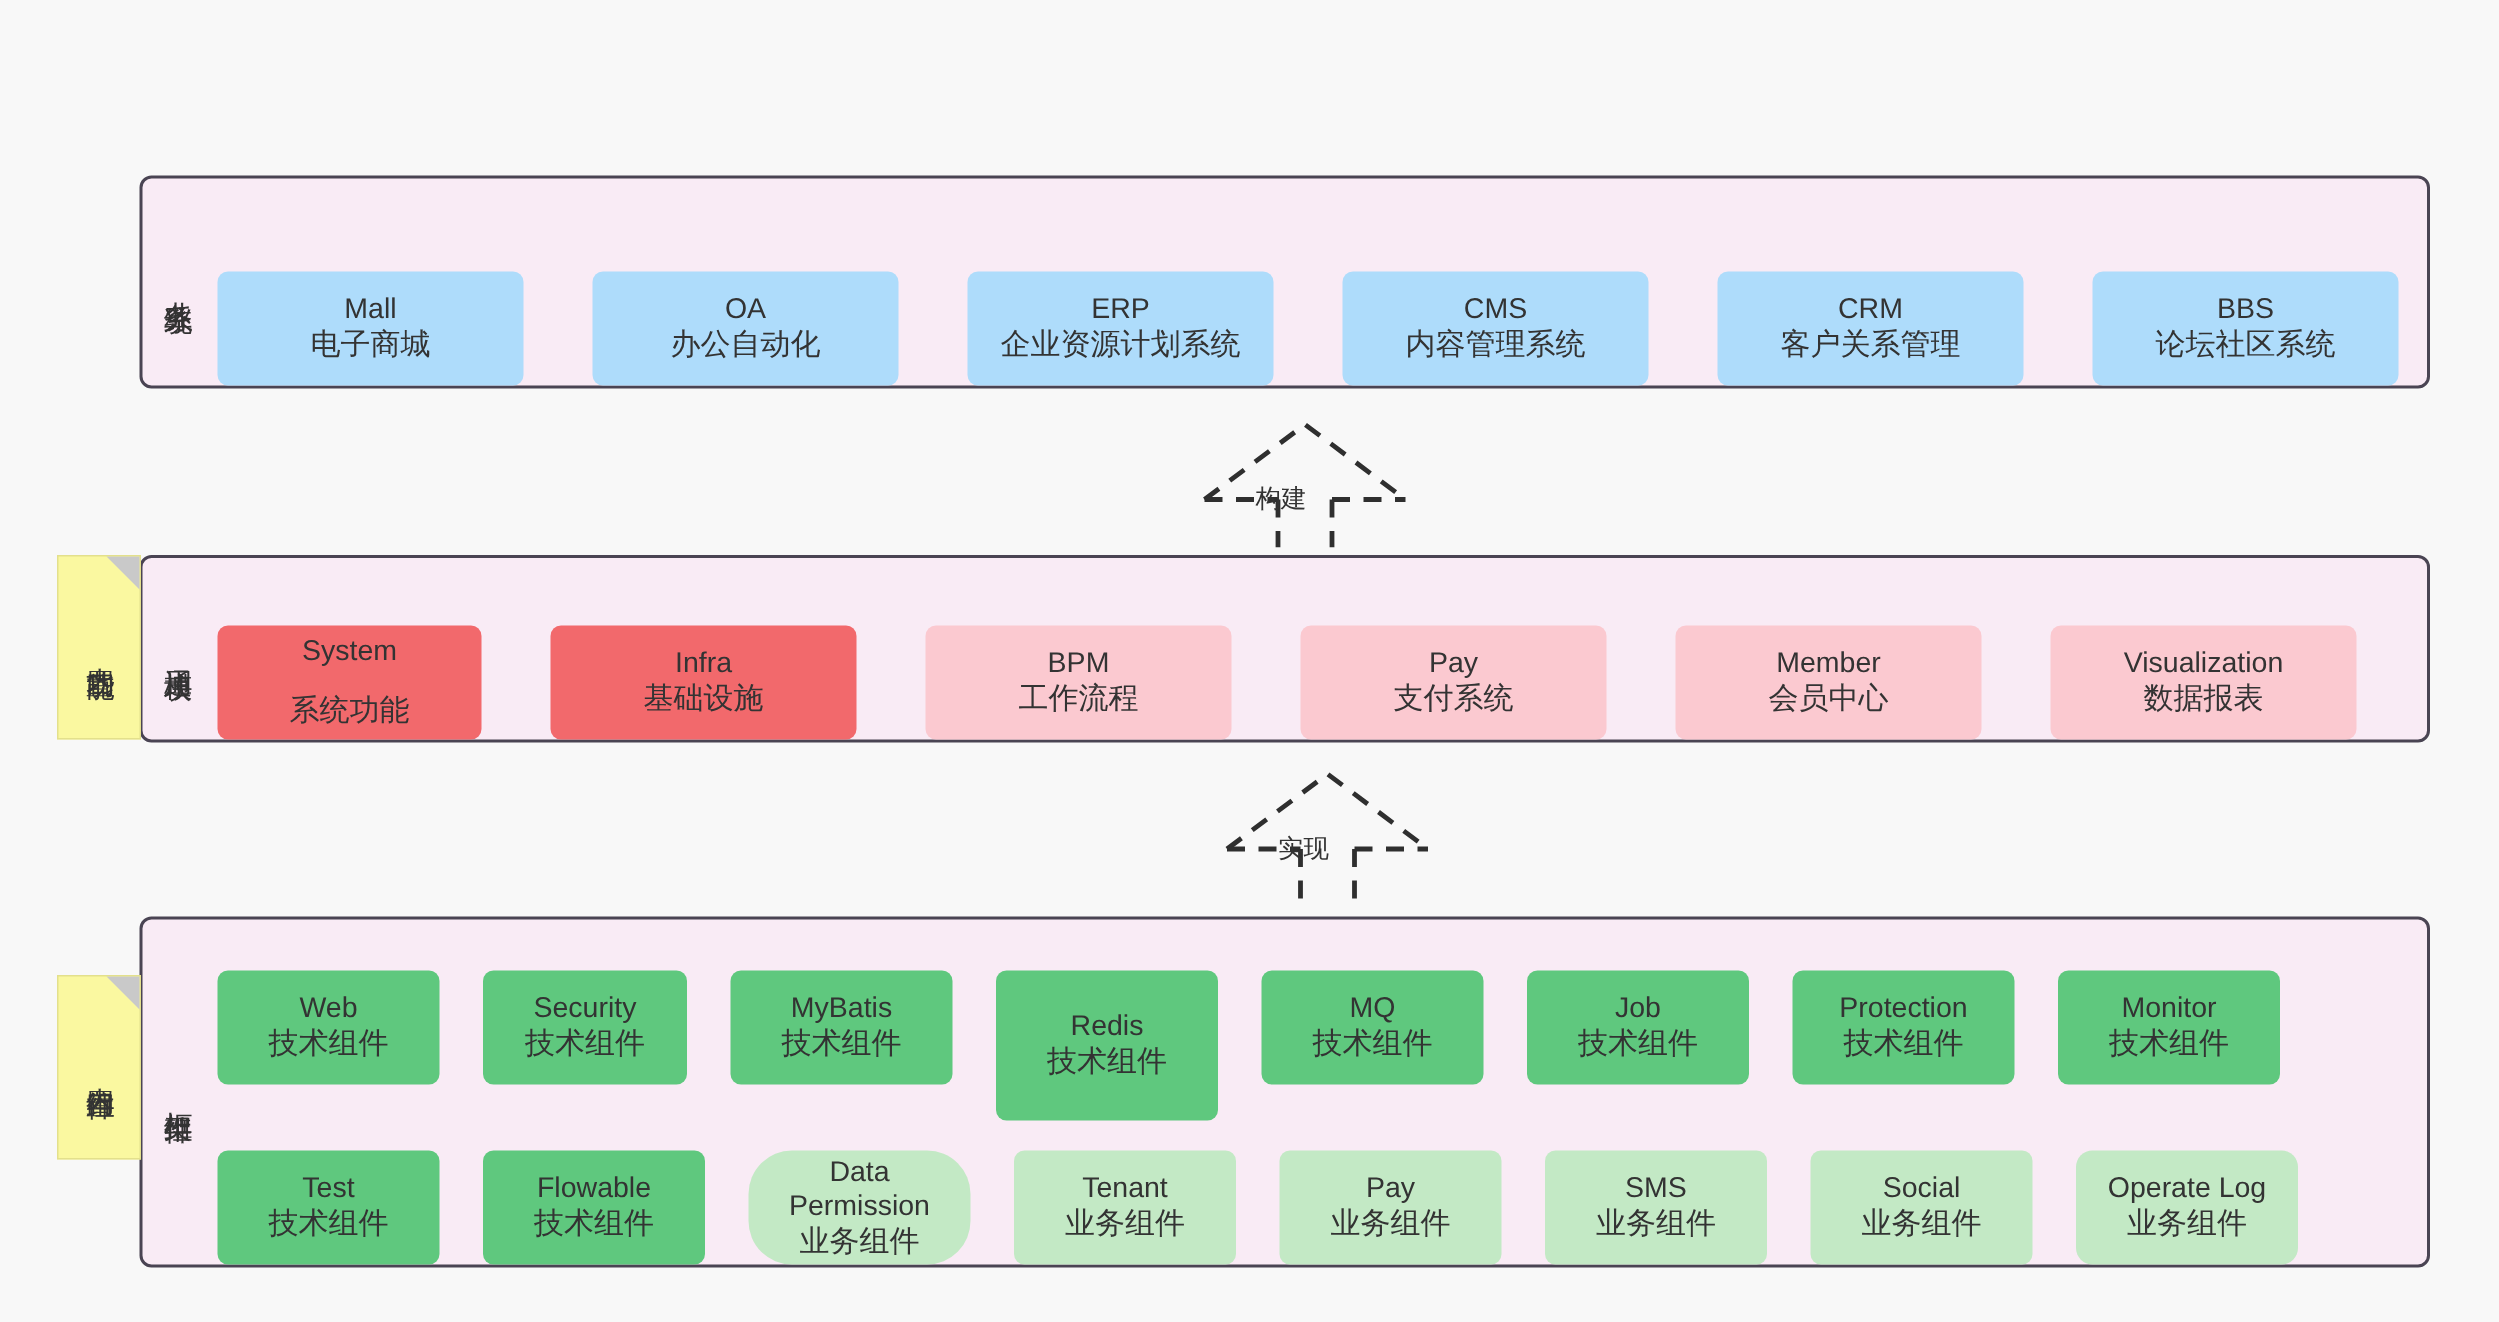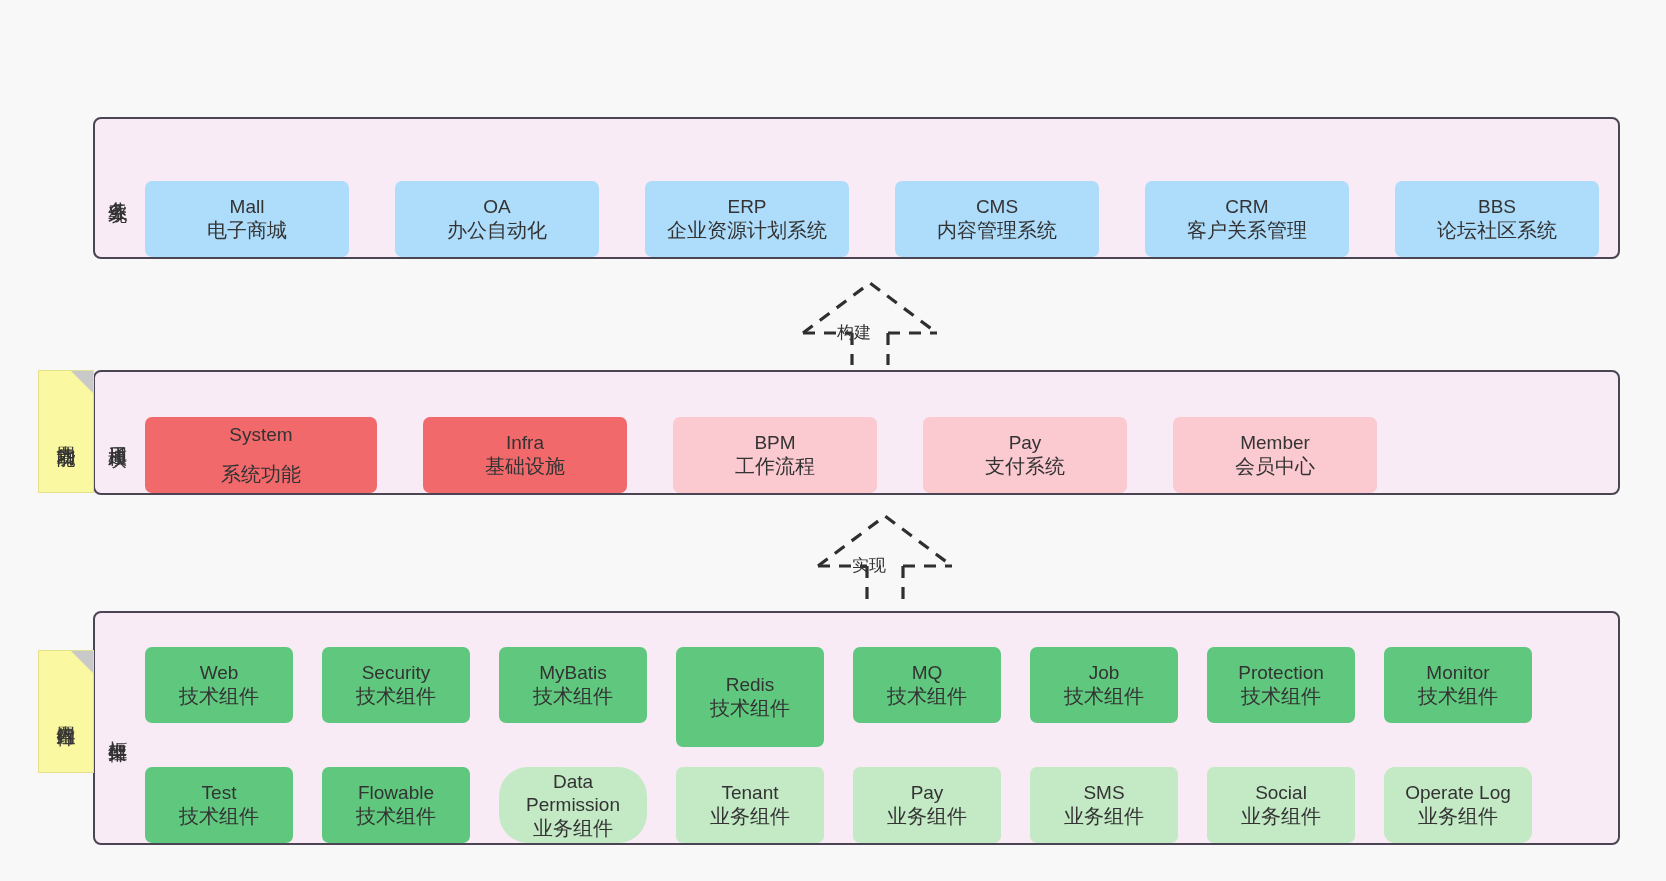--- a/index.html
+++ b/index.html
@@ -198,21 +198,21 @@
   <div class="note" style="left:38px; top:370px; height:123px;">
     <span class="fold"></span>
     <span>内置功能</span>
   </div>
 
   <div class="layer" style="left:93px; top:370px; width:1527px; height:125px;">
     <div class="layer-title">通用模块</div>
     <div class="layer-body">
       <div class="row" style="gap:46px;">
 
-        <div class="box red" style="width:232px;height:76px;gap:16px;">
+        <div class="box red" style="width:176px;height:76px;gap:16px;">
           <span class="en">System</span>
           <span class="cn">系统功能</span>
         </div>
 
         <div class="box red" style="width:204px;height:76px;">
           <span class="en">Infra</span>
           <span class="cn">基础设施</span>
         </div>
 
         <div class="box pink" style="width:204px;height:76px;">
@@ -223,20 +223,24 @@
         <div class="box pink" style="width:204px;height:76px;">
           <span class="en">Pay</span>
           <span class="cn">支付系统</span>
         </div>
 
         <div class="box pink" style="width:204px;height:76px;">
           <span class="en">Member</span>
           <span class="cn">会员中心</span>
         </div>
 
+        <div class="box pink" style="width:204px;height:76px;">
+          <span class="en">Visualization</span>
+          <span class="cn">数据报表</span>
+        </div>
 
       </div>
     </div>
   </div>
 
   <div class="arrow-wrap" style="left:810px; top:508px; width:150px; height:92px;">
     <svg width="150" height="92" viewBox="0 0 150 92">
       <polyline points="8,58 75,8 142,58" fill="none" stroke="#2F2F2F" stroke-width="3.2" stroke-dasharray="12,9" stroke-linecap="butt"></polyline>
       <line x1="8" y1="58" x2="57" y2="58" stroke="#2F2F2F" stroke-width="3.2" stroke-dasharray="12,9"></line>
       <line x1="93" y1="58" x2="142" y2="58" stroke="#2F2F2F" stroke-width="3.2" stroke-dasharray="12,9"></line>
@@ -255,21 +259,21 @@
     <div class="layer-title">框架组件</div>
     <div class="layer-body" style="gap:20px; ">
 
       <div class="row" style="gap:29px;">
 
         <div class="box green" style="width:148px;height:76px;">
           <span class="en">Web</span>
           <span class="cn">技术组件</span>
         </div>
 
-        <div class="box green" style="width:148px;height:76px;">
+        <div class="box green" style="width:136px;height:76px;">
           <span class="en">Security</span>
           <span class="cn">技术组件</span>
         </div>
 
         <div class="box green" style="width:148px;height:76px;">
           <span class="en">MyBatis</span>
           <span class="cn">技术组件</span>
         </div>
 
         <div class="box green" style="width:148px;height:100px;">

